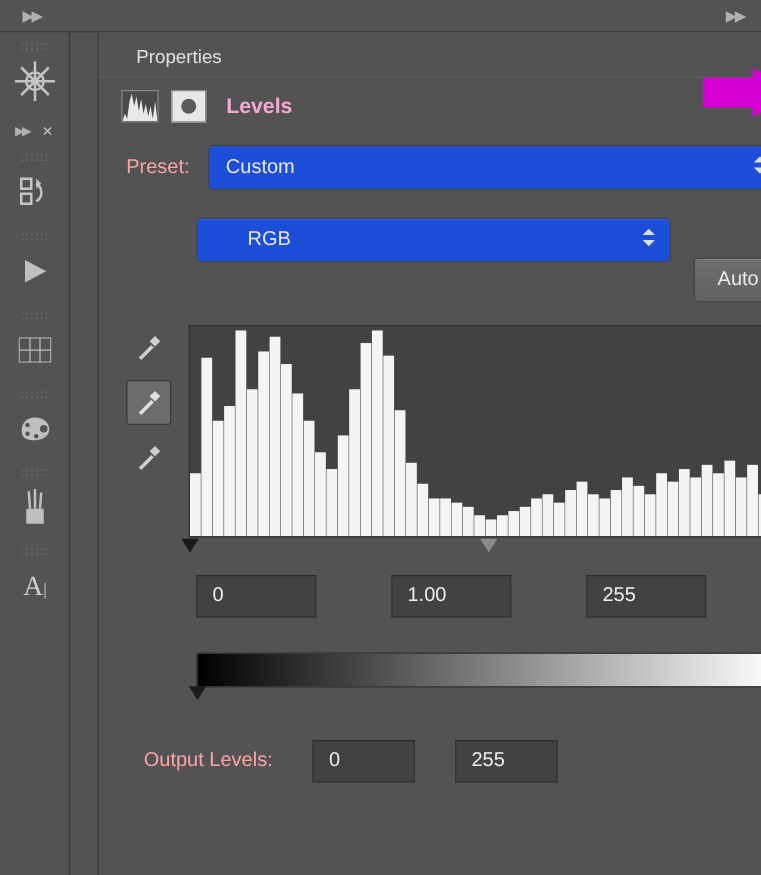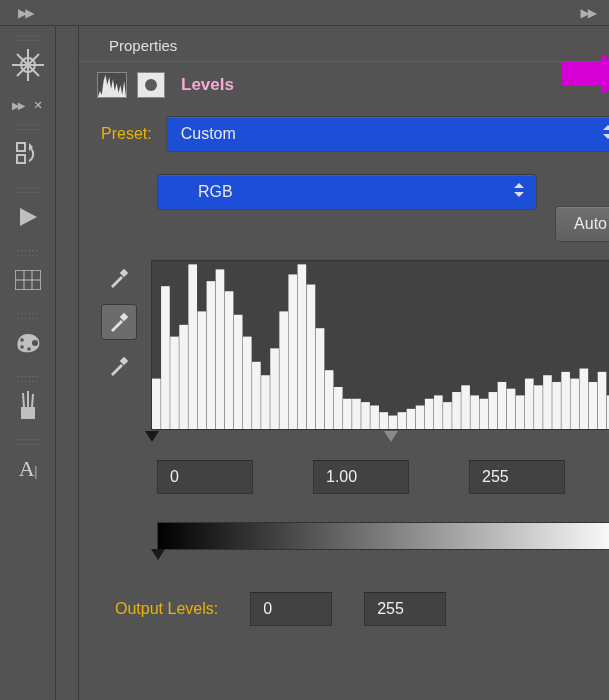--- a/index.html
+++ b/index.html
@@ -157,21 +157,21 @@
   }
   .body {
     padding: 0 22px;
   }
   .row {
     display: flex;
     align-items: center;
     margin-bottom: 22px;
   }
   .label {
-    color: #eab308;
+    color: #fca5a5;
     font-size: 16px;
   }
   .select {
     flex: 1;
     height: 36px;
     background: #1d4ed8;
     border: 1px solid #444;
     border-top-color: #3d3d3d;
     border-radius: 4px;
     box-shadow: inset 0 1px 0 rgba(255,255,255,0.1);

